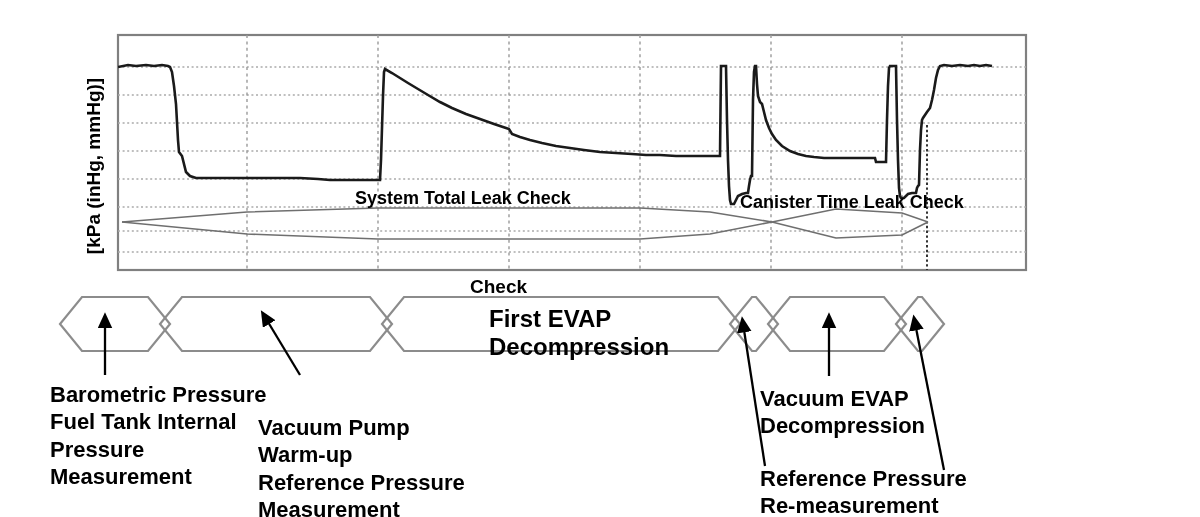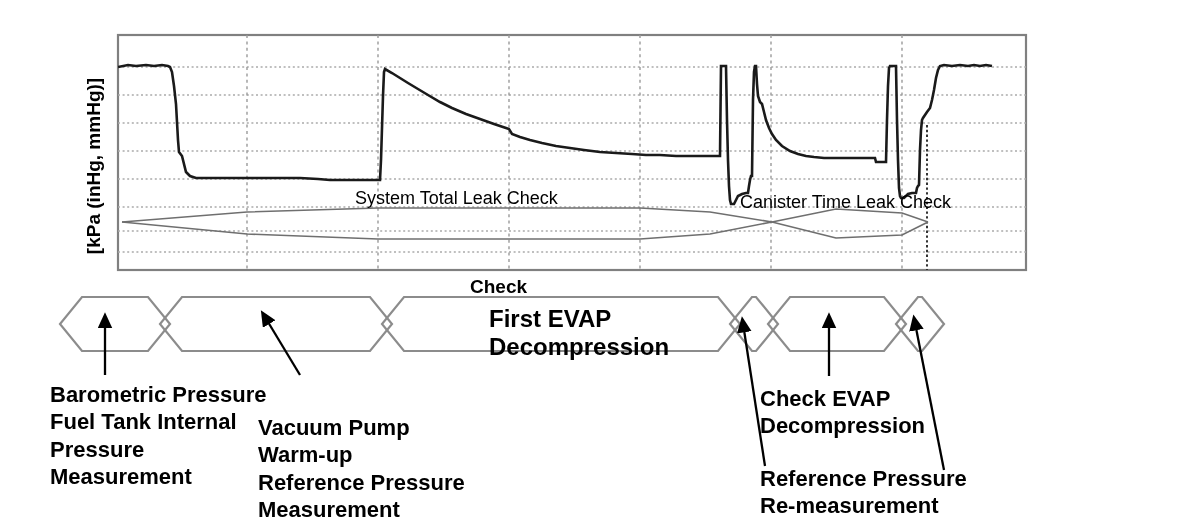--- a/index.html
+++ b/index.html
@@ -21,21 +21,21 @@
     text-align:center;
     font-size:19px;font-weight:bold;color:#000;
     letter-spacing:0px;
     white-space:nowrap;
   }
   .xlabel{
     position:absolute;left:470px;top:276px;
     font-size:19px;font-weight:bold;color:#000;
   }
   .inchart-label{
-    position:absolute;font-size:18px;font-weight:normal;color:#000;white-space:nowrap;
+    position:absolute;font-size:18px;font-weight:bold;color:#000;white-space:nowrap;
   }
   .lbl-system{left:355px;top:188px;}
   .lbl-canister{left:740px;top:192px;}
 
   .band-label{
     position:absolute;left:489px;top:305px;
     font-size:24px;font-weight:bold;color:#000;line-height:1.18;
   }
 
   .anno{
@@ -168,19 +168,19 @@
   <div class="anno anno-1">Barometric Pressure
 Fuel Tank Internal
 Pressure
 Measurement</div>
 
   <div class="anno anno-2">Vacuum Pump
 Warm-up
 Reference Pressure
 Measurement</div>
 
-  <div class="anno anno-3">Check EVAP
+  <div class="anno anno-3">Vacuum EVAP
 Decompression</div>
 
   <div class="anno anno-4">Reference Pressure
 Re-measurement</div>
 
 </div>
 
 </body></html>

